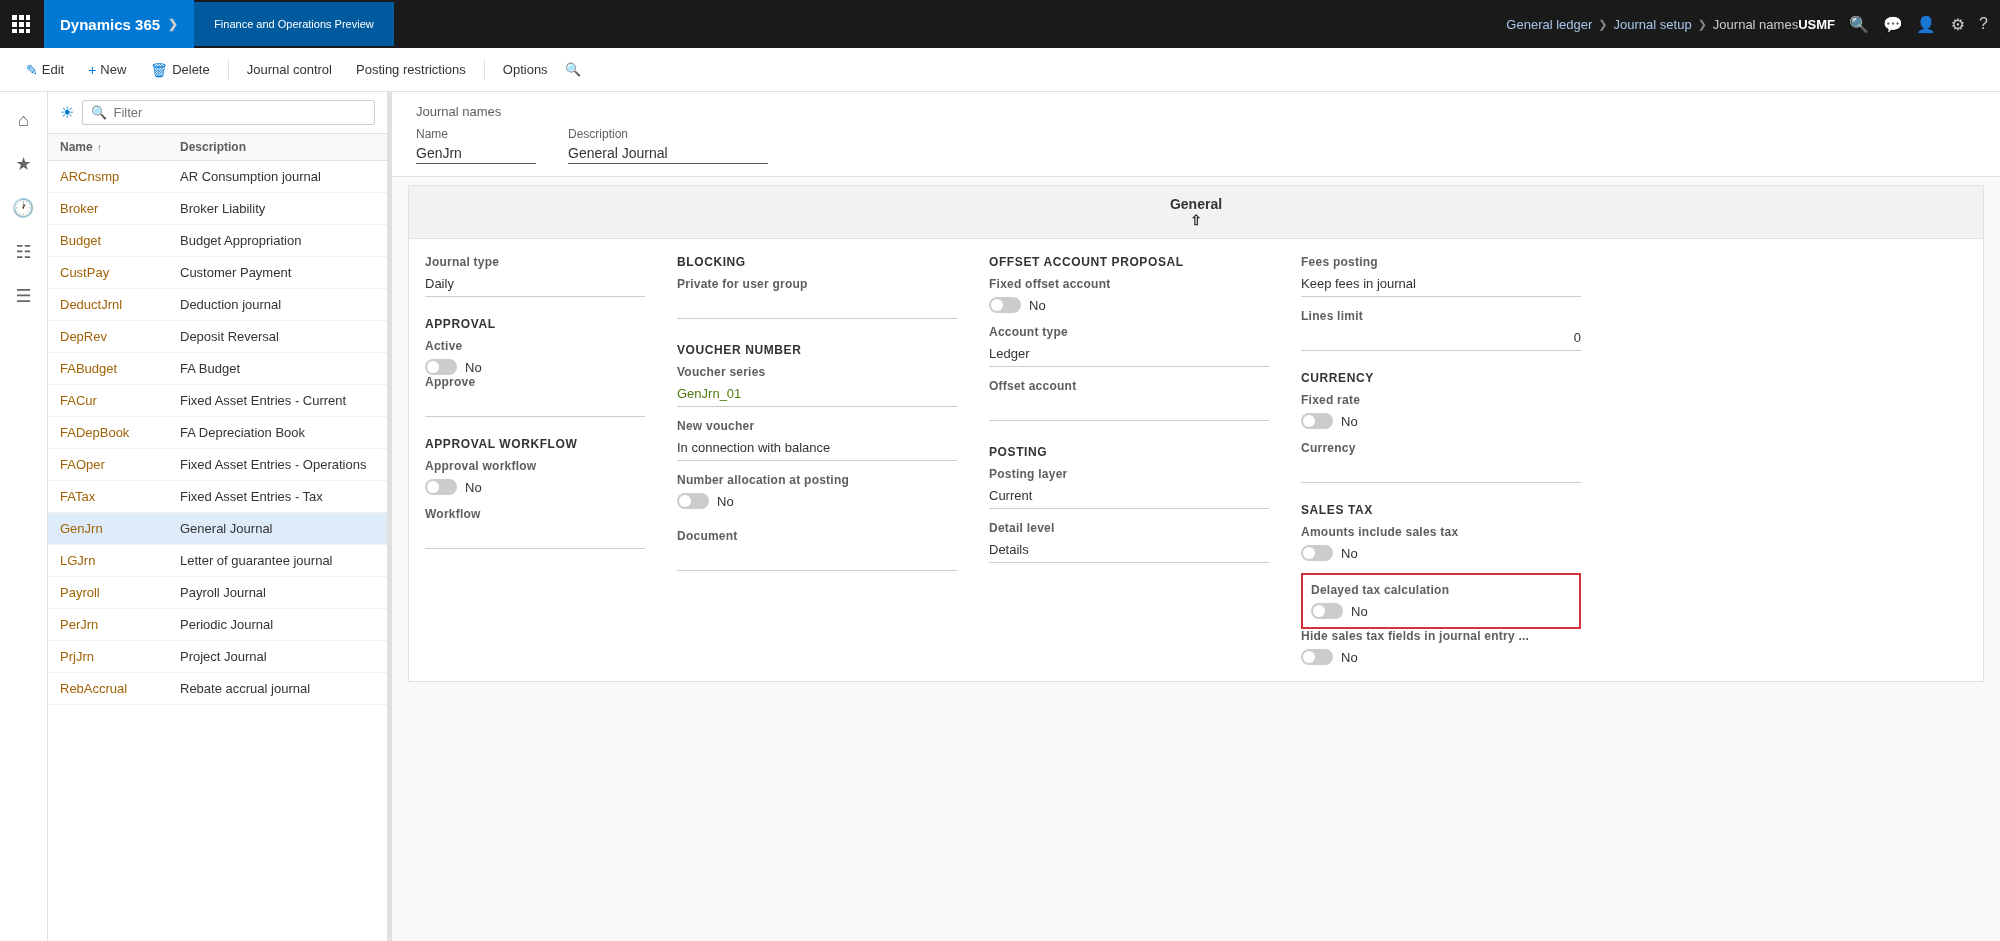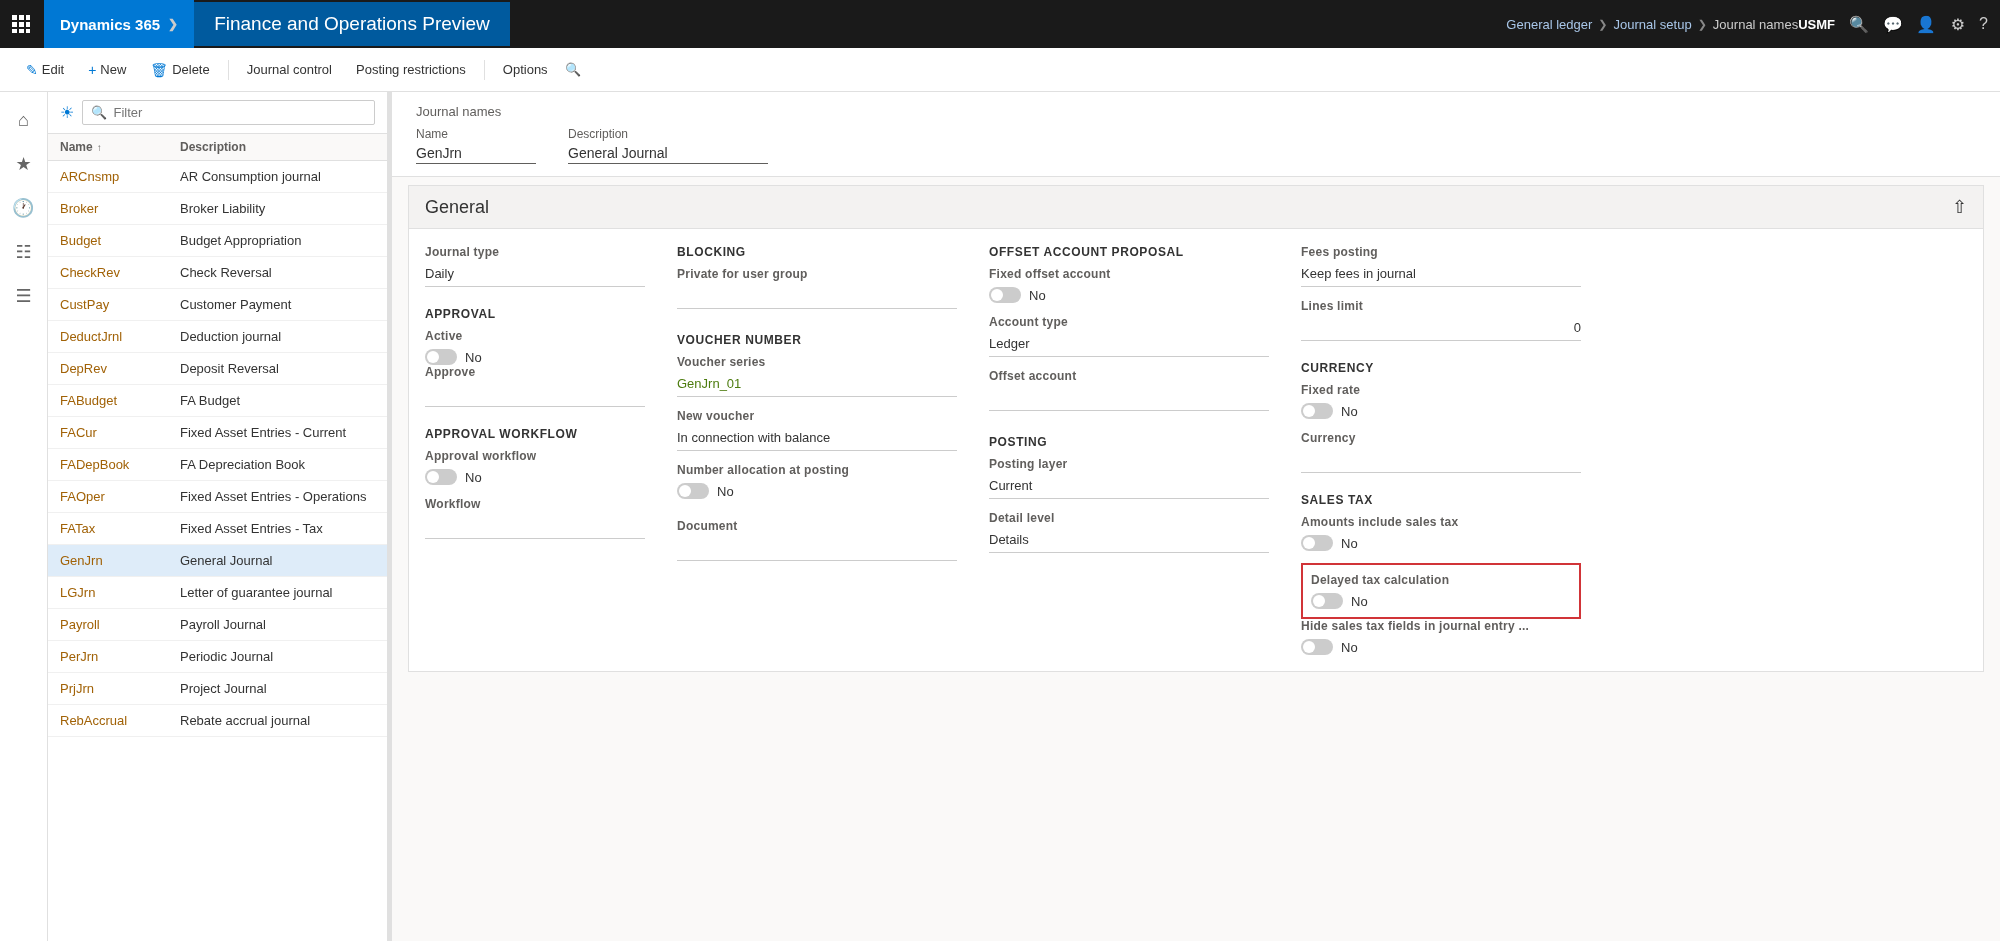--- a/index.html
+++ b/index.html
@@ -27,21 +27,21 @@
       cursor: pointer;
     }
     .top-bar-brand span { font-size: 15px; font-weight: 700; color: #fff; }
     .top-bar-brand .chevron { font-size: 12px; color: #ccc; }
     .top-bar-app {
       background: #005a9e;
       height: 44px;
       display: flex;
       align-items: center;
       padding: 0 20px;
-      font-size: 19px;
+      font-size: 11px;
       font-weight: 400;
       color: #fff;
       margin-right: auto;
     }
     .breadcrumb {
       display: flex; align-items: center; gap: 6px;
       font-size: 13px; color: #ccc;
     }
     .breadcrumb a { color: #a8c6e8; text-decoration: none; cursor: pointer; }
     .breadcrumb .sep { color: #888; font-size: 11px; }
@@ -176,22 +176,23 @@
       background: #fff;
       margin: 8px 16px;
       border: 1px solid #e0e0e0;
     }
     .section-header {
       display: flex; align-items: center; justify-content: space-between;
       padding: 10px 16px;
       background: #f3f2f1;
       border-bottom: 1px solid #e0e0e0;
       cursor: pointer;
-      font-size: 18px;
-      font-weight: 400;
+      font-size: 14px;
+      font-weight: 700;
+      flex-direction: column;
     }
     .section-content {
       padding: 16px;
       display: grid;
       grid-template-columns: 220px 280px 280px 280px;
       gap: 16px 32px;
     }
 
     .form-field { display: flex; flex-direction: column; gap: 4px; }
     .form-label { font-size: 12px; color: #605e5c; font-weight: 600; letter-spacing: 0.02em; }
@@ -342,24 +343,20 @@
   </div>
         <div class="list-item">
     <div class="list-item-name">Broker</div>
     <div class="list-item-desc">Broker Liability</div>
   </div>
         <div class="list-item">
     <div class="list-item-name">Budget</div>
     <div class="list-item-desc">Budget Appropriation</div>
   </div>
         <div class="list-item">
-    <div class="list-item-name">CheckRev</div>
-    <div class="list-item-desc">Check Reversal</div>
-  </div>
-        <div class="list-item">
     <div class="list-item-name">CustPay</div>
     <div class="list-item-desc">Customer Payment</div>
   </div>
         <div class="list-item">
     <div class="list-item-name">DeductJrnl</div>
     <div class="list-item-desc">Deduction journal</div>
   </div>
         <div class="list-item">
     <div class="list-item-name">DepRev</div>
     <div class="list-item-desc">Deposit Reversal</div>

